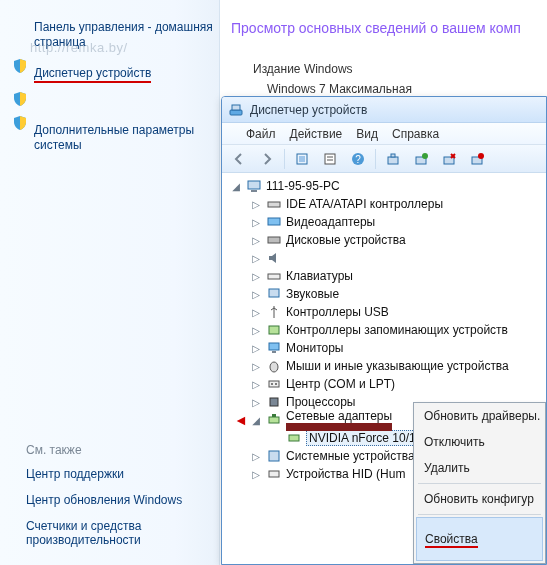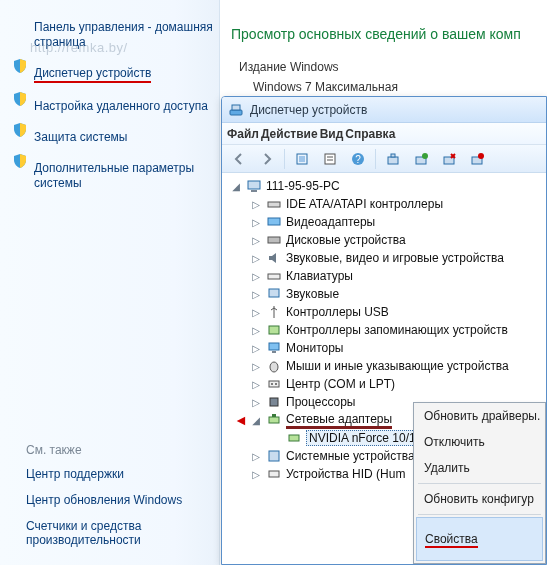--- a/index.html
+++ b/index.html
@@ -53,25 +53,25 @@
   .see-also .link { color: #0a3e7a; padding: 6px 0; }
   
   .right-panel {
     position: absolute;
     left: 221px; top: 0;
     width: 326px;
     height: 565px;
     background: #fff;
   }
   .rp-title {
-    color: #15803d;
+    color: #8b5cf6;
     font-size: 14px;
-    padding: 26px 0 18px 10px;
-  }
-  .ed-block { padding-left: 18px; }
+    padding: 20px 0 18px 10px;
+  }
+  .ed-block { padding-left: 32px; margin-top: 8px; }
   .ed-label { color: #333; padding-bottom: 6px; }
   .ed-value { color: #333; padding-left: 14px; padding-bottom: 10px; }
 
   .dm-window {
     position: absolute;
     left: 221px; top: 96px;
     width: 326px;
     height: 469px;
     border: 1px solid #5a8fc9;
     border-radius: 4px 0 0 0;
@@ -87,25 +87,24 @@
     padding: 0 6px;
     gap: 6px;
     border-bottom: 1px solid #b9d3ef;
   }
   .dm-title { color: #2a3a4a; font-size: 12px; }
   .dm-menu {
     height: 22px;
     background: linear-gradient(to bottom, #fafdff 0%, #eef6ff 100%);
     display: flex;
     align-items: center;
-    gap: 2px;
-    padding: 0 5px;
+    gap: 14px;
+    padding: 0 24px;
     border-bottom: 1px solid #d6e3f0;
     color: #333;
-    font-weight: bold;
   }
   .dm-toolbar {
     height: 28px;
     background: linear-gradient(to bottom, #f3f9ff 0%, #e0edfb 100%);
     display: flex;
     align-items: center;
     gap: 6px;
     padding: 0 6px;
     border-bottom: 1px solid #c9dcef;
   }
@@ -135,21 +134,21 @@
   }
   .expander {
     width: 12px; height: 12px;
     display: inline-flex; align-items: center; justify-content: center;
     color: #6b7a89;
     font-size: 10px;
   }
   .ind1 { padding-left: 4px; }
   .ind2 { padding-left: 24px; }
   .ind3 { padding-left: 44px; }
-  .row.underlined > span.label { border-bottom: 3px solid #7f1d1d; }
+  .row.underlined > span.label { border-bottom: 8px solid #7f1d1d; }
   .red-arrow {
     position: absolute;
     left: 8px;
     color: #d10000;
     font-size: 14px;
     font-weight: bold;
   }
   .selected .label {
     background: #e6f1fb;
     border: 1px dotted #3a6ea5;
@@ -201,32 +200,22 @@
     <span class="text">Диспетчер устройств</span>
   </div>
 
   <div class="lp-item">
     <span class="shield-icon">
       <svg width="16" height="16" viewBox="0 0 16 16">
           <path d="M8 1l6 2v4c0 4-3 7-6 8-3-1-6-4-6-8V3z" fill="#3c9edb"></path>
           <path d="M8 1v14c3-1 6-4 6-8V3z" fill="#ffcc33"></path>
         </svg>
     </span>
-    <span class="text">Настройка удаленного доступа</span>
-  </div>
-
-  <div class="lp-item">
-    <span class="shield-icon">
-      <svg width="16" height="16" viewBox="0 0 16 16">
-          <path d="M8 1l6 2v4c0 4-3 7-6 8-3-1-6-4-6-8V3z" fill="#3c9edb"></path>
-          <path d="M8 1v14c3-1 6-4 6-8V3z" fill="#ffcc33"></path>
-        </svg>
-    </span>
-    <span class="text">Защита системы</span>
-  </div>
+  </div>
+
 
   <div class="lp-item">
     <span class="shield-icon">
       <svg width="16" height="16" viewBox="0 0 16 16">
           <path d="M8 1l6 2v4c0 4-3 7-6 8-3-1-6-4-6-8V3z" fill="#3c9edb"></path>
           <path d="M8 1v14c3-1 6-4 6-8V3z" fill="#ffcc33"></path>
         </svg>
     </span>
     <span class="text">Дополнительные параметры системы</span>
   </div>
@@ -363,21 +352,20 @@
         </span>
         <span class="label">Дисковые устройства</span>
       </div>
     <div class="row ind2">
         <span class="expander">▷</span>
         <span>
           <svg width="16" height="16">
             <path d="M3 6h3l4-3v10l-4-3H3z" fill="#6b7a89"></path>
           </svg>
         </span>
-        <span class="label">Звуковые, видео и игровые устройства</span>
       </div>
     <div class="row ind2">
         <span class="expander">▷</span>
         <span>
           <svg width="16" height="16">
             <rect x="2" y="6" width="12" height="5" fill="#eee" stroke="#555"></rect>
           </svg>
         </span>
         <span class="label">Клавиатуры</span>
       </div>

